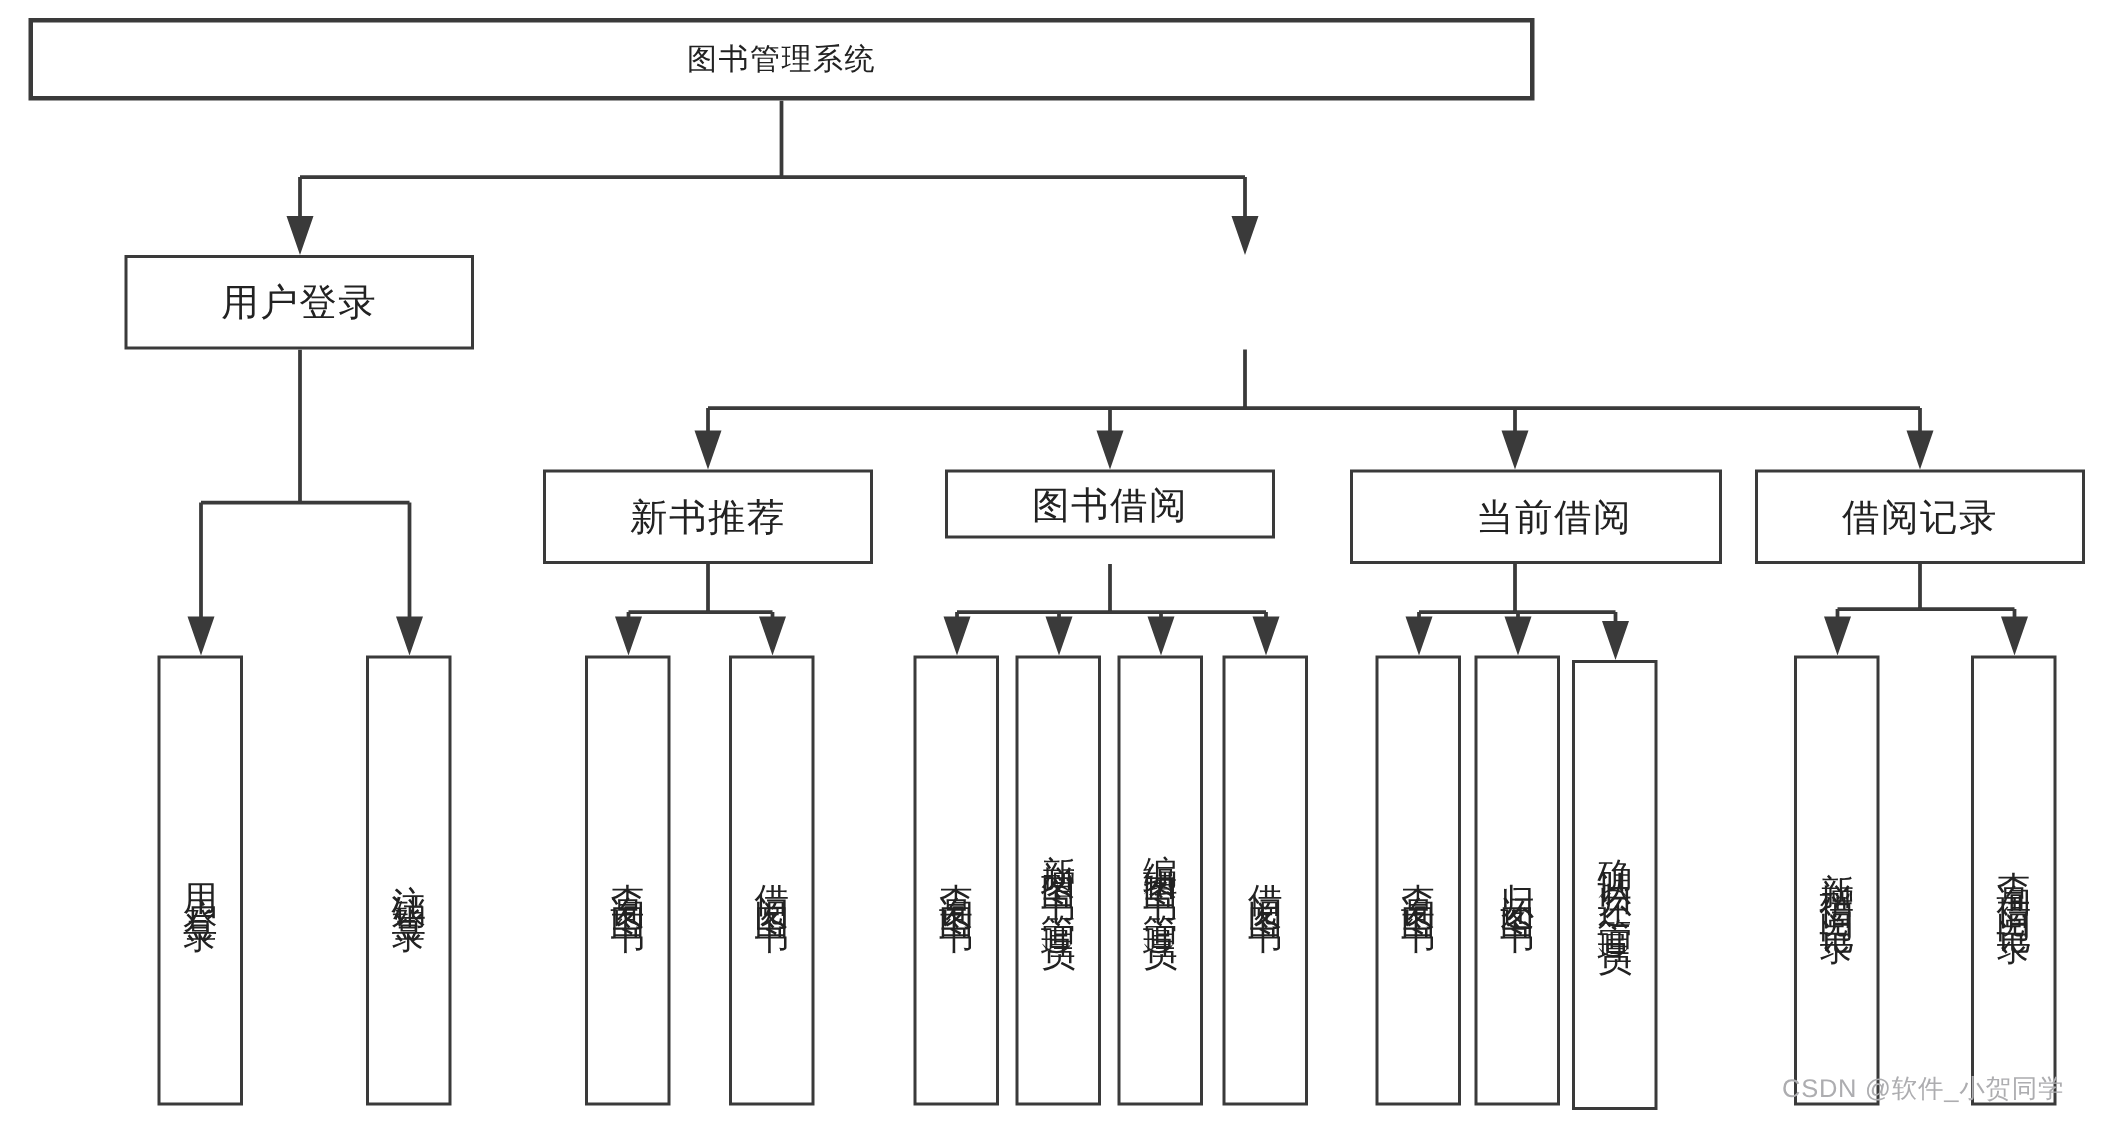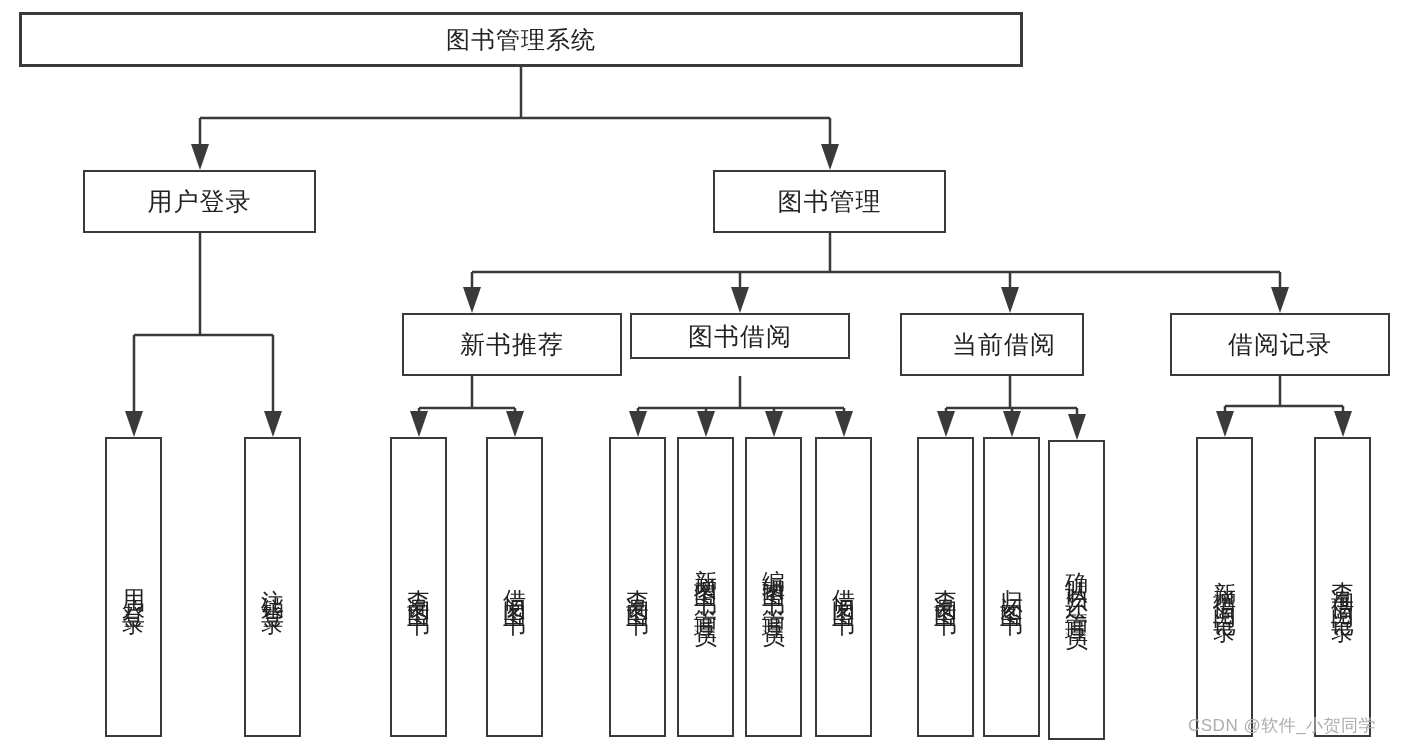--- a/index.html
+++ b/index.html
@@ -27,21 +27,21 @@
     justify-content: center;
     z-index: 2;
   }
   .box.root { border-width: 3px; }
   .box.h .lbl {
     font-size: 25px;
     color: #222222;
     letter-spacing: 1px;
     white-space: nowrap;
   }
-  .box.root .lbl { font-size: 24px; }
+  .box.root .lbl { font-size: 20px; }
   .box.v .lbl {
     writing-mode: vertical-rl;
     text-orientation: mixed;
     font-size: 23px;
     line-height: 1;
     letter-spacing: 8px;
     color: #222222;
   }
   .watermark {
     position: absolute;
@@ -96,31 +96,28 @@
              M1334 411H1352L1343 437Z"></path>
   </svg>
 
   <div class="box h root" style="left:19px;top:12px;width:1004px;height:55px;">
     <span class="lbl">图书管理系统</span>
   </div>
 
   <div class="box h" style="left:83px;top:170px;width:233px;height:63px;">
     <span class="lbl">用户登录</span>
   </div>
-  <div class="box h" style="left:713px;top:170px;width:233px;height:63px;">
-    <span class="lbl">图书管理</span>
-  </div>
 
-  <div class="box h" style="left:362px;top:313px;width:220px;height:63px;margin-left:40px;">
+  <div class="box h" style="left:362px;top:313px;width:220px;height:63px;">
     <span class="lbl">新书推荐</span>
   </div>
   <div class="box h" style="left:630px;top:313px;width:220px;height:46px;">
     <span class="lbl">图书借阅</span>
   </div>
-  <div class="box h" style="left:900px;top:313px;width:184px;height:63px;padding-left:24px;">
+  <div class="box h" style="left:900px;top:313px;width:248px;height:63px;padding-left:24px;">
     <span class="lbl">当前借阅</span>
   </div>
   <div class="box h" style="left:1170px;top:313px;width:220px;height:63px;">
     <span class="lbl">借阅记录</span>
   </div>
 
   <div class="box v" style="left:105px;top:437px;width:57px;height:300px;">
     <span class="lbl">用户登录</span>
   </div>
   <div class="box v" style="left:244px;top:437px;width:57px;height:300px;">

